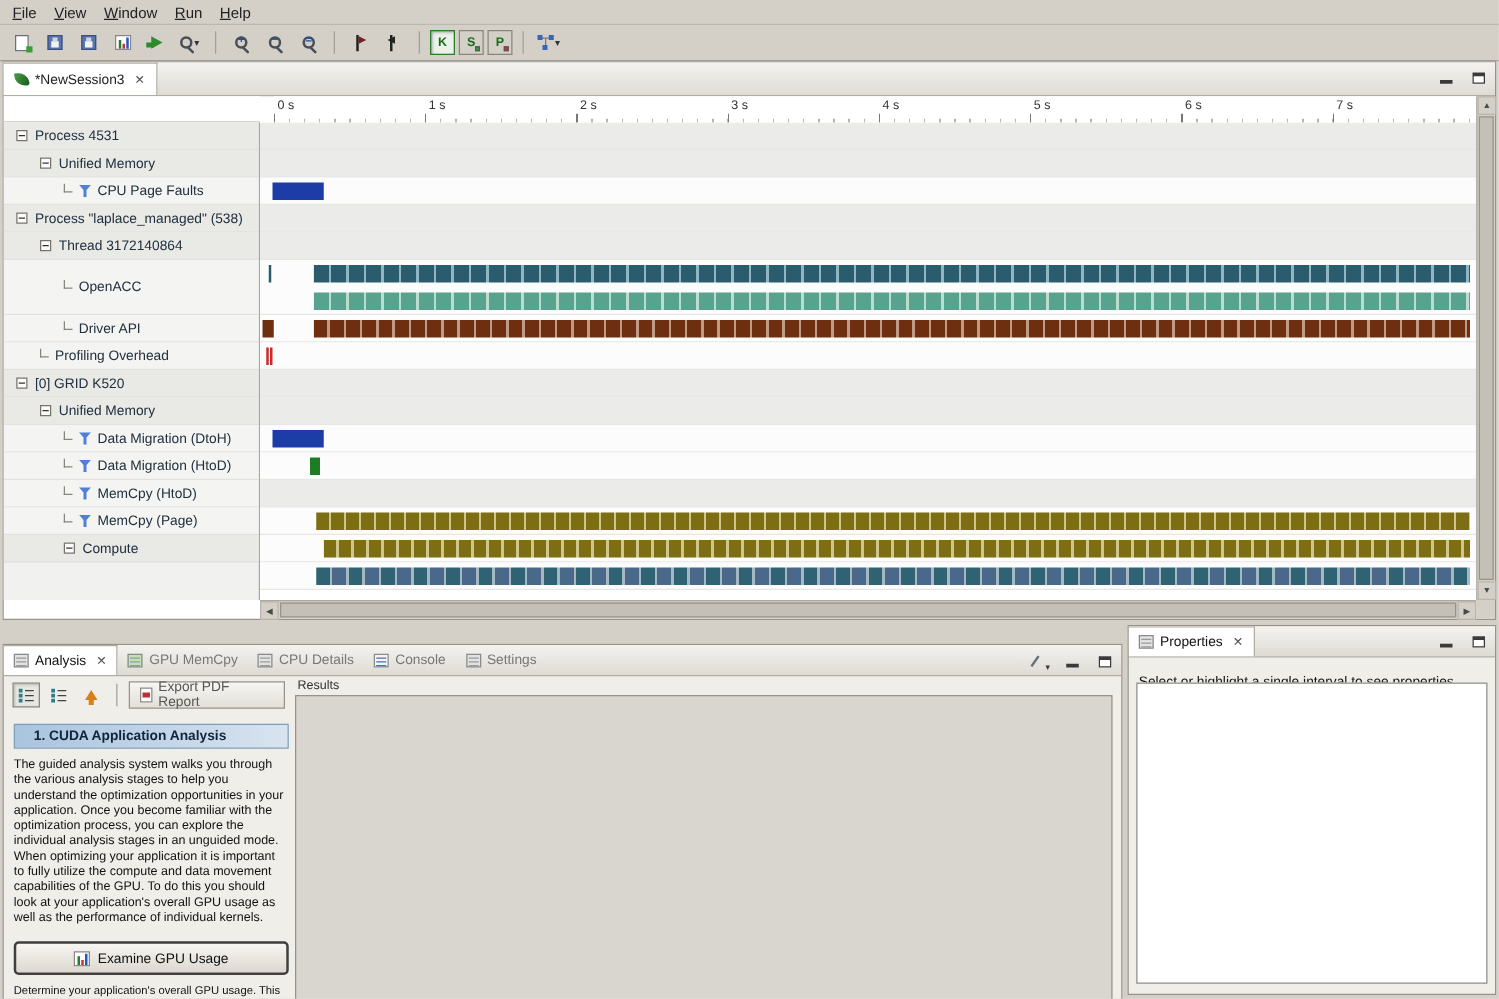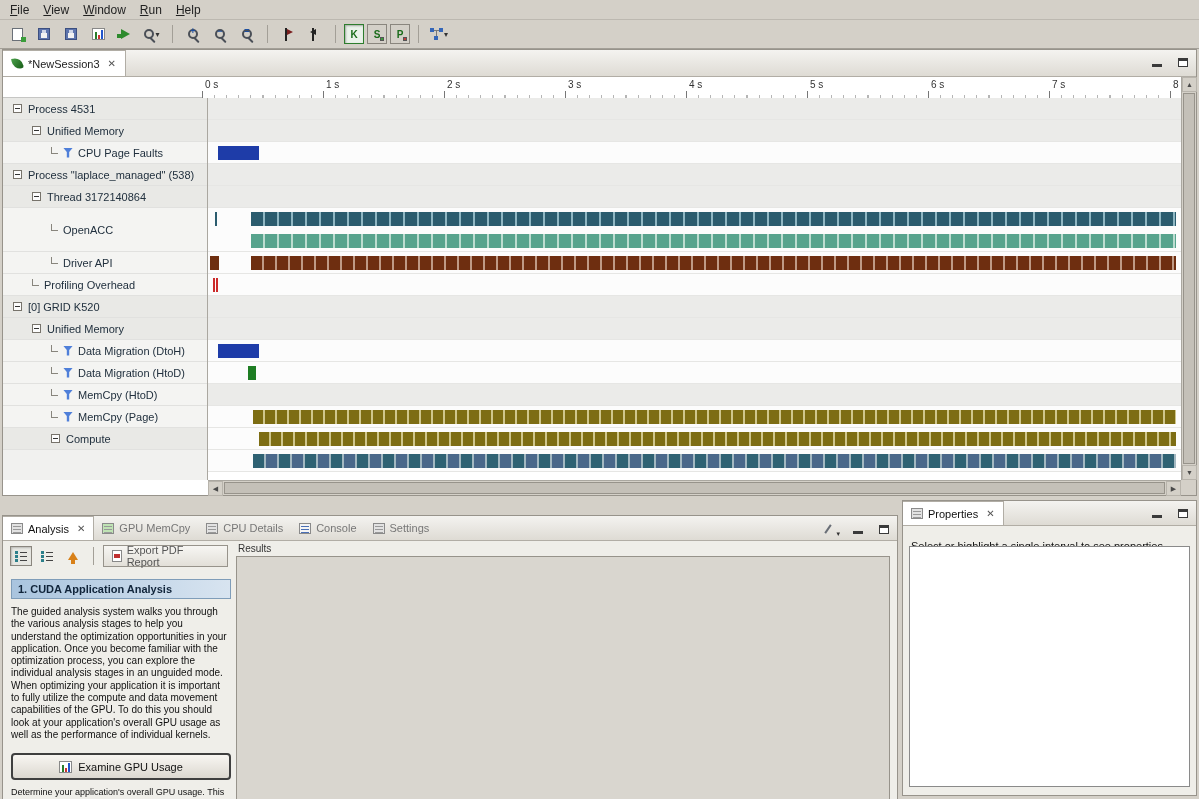--- a/index.html
+++ b/index.html
@@ -48,21 +48,21 @@
   .etab { height:26px; display:flex; align-items:center; gap:5px; padding:0 9px; background:#fff; border-right:1px solid #b1ada5; border-top:1px solid #b1ada5; }
   .i-leaf { width:11px; height:11px; background:linear-gradient(135deg,#4aa04a,#165b16); border-radius:0 80% 20% 80%; transform:rotate(-10deg); }
   .etab-label { font-size:11px; }
   .close-x { font-size:10px; color:#555; margin-left:3px; cursor:default; }
   .winbtns { position:absolute; right:8px; top:7px; display:flex; gap:16px; align-items:center; }
   .b-min { width:10px; height:3px; background:#3a3a3a; margin-top:7px; }
   .b-max { width:10px; height:9px; border:1px solid #3a3a3a; border-top:3px solid #3a3a3a; background:#fff; }
 
   .tl { position:absolute; left:0; top:27px; right:0; bottom:0; }
   .tl-corner { position:absolute; left:0; top:0; width:205px; height:21px; background:#fff; border-bottom:1px solid #c6c6c4; }
-  .tl-ruler { position:absolute; left:199px; top:0; right:15px; height:23px; background:#fff; border-bottom:1px solid #c6c6c4; overflow:hidden;
+  .tl-ruler { position:absolute; left:216px; top:0; right:15px; height:23px; background:#fff; border-bottom:1px solid #c6c6c4; overflow:hidden;
     background-image:repeating-linear-gradient(90deg,#777 0 1px,transparent 1px 121px),repeating-linear-gradient(90deg,#b5b5b5 0 1px,transparent 1px 12.1px);
     background-size:100% 8px,100% 4px; background-position:left bottom,left bottom; background-repeat:no-repeat,no-repeat; }
   .ruler-label { position:absolute; top:2px; font-size:10px; color:#333; }
   .tl-labels { position:absolute; left:0; top:21px; width:205px; bottom:15px; background:#f1f1ef; border-right:1px solid #aaa7a0; overflow:hidden; }
   .tl-tracks { position:absolute; left:205px; top:21px; right:15px; bottom:15px; background:#fff; overflow:hidden; }
   .tl-label-row { display:flex; align-items:center; border-bottom:1px solid #e1e1df; }
   .tl-label-row.group { background:#e9e9e6; }
   .tl-label-row.leaf { background:#f4f4f2;text-align:center; }
   .row-text { font-size:11px; color:#21303e; white-space:nowrap; }
   .minusbox { width:9px; height:9px; border:1px solid #77736b; background:#fcfcfc; position:relative; margin-right:6px; flex:none; }
@@ -104,21 +104,21 @@
     background-image:linear-gradient(#2c7f8a,#2c7f8a),linear-gradient(#2c7f8a,#2c7f8a),linear-gradient(#2c7f8a,#2c7f8a),linear-gradient(#444,#444),linear-gradient(#444,#444),linear-gradient(#444,#444);
     background-size:3px 3px,3px 3px,3px 3px,7px 1px,7px 1px,7px 1px; background-position:0 0,0 4px,0 8px,5px 1px,5px 5px,5px 9px; background-repeat:no-repeat; }
   .i-uparrow { width:0; height:0; border-bottom:8px solid #d88018; border-left:5px solid transparent; border-right:5px solid transparent; position:relative; }
   .i-uparrow::after { content:""; position:absolute; left:-2px; top:8px; width:4px; height:4px; background:#d88018; }
   .export-btn { display:flex; align-items:center; gap:5px; border:1px solid #97938b; background:linear-gradient(#f7f6f3,#e2dfd8); height:22px; padding:0 8px; font-size:11px; color:#555; }
   .i-pdf { width:10px; height:12px; background:#fff; border:1px solid #888; position:relative; }
   .i-pdf::after { content:""; position:absolute; left:1px; right:1px; top:3px; height:4px; background:#c03030; }
 
   .aleft { position:absolute; left:0; top:25px; width:232px; bottom:0; }
   .acontent { position:absolute; left:8px; right:4px; top:38px; bottom:0; }
-  .section-header { background:linear-gradient(90deg,#a9c4de,#d8e4f0); border:1px solid #7f9db9; padding:3px 6px; font-weight:bold; font-size:11px; color:#10243a; }
+  .section-header { background:linear-gradient(90deg,#a9c4de,#d8e4f0); border:1px solid #7f9db9; padding:3px 15px; font-weight:bold; font-size:11px; color:#10243a; }
   .section-body { font-size:10px; line-height:1.23; margin-top:7px; color:#111; }
   .examine-btn { margin-top:12px; width:100%; height:27px; border:2px solid #3f3f3f; border-radius:4px; background:linear-gradient(#f8f6f2,#dcd8d0); display:flex; align-items:center; justify-content:center; gap:6px; font-size:11px; color:#111; }
   .note { font-size:9px; line-height:1.3; margin-top:7px; color:#111; }
 
   .results-area { position:absolute; left:233px; top:27px; right:7px; bottom:7px; }
   .results-label { font-size:10px; color:#333; margin-left:2px; }
   .results-box { position:absolute; left:0; right:0; top:13px; bottom:0; background:#d9d6cf; border:1px solid #97938b; }
 
   .props-hint { padding:14px 10px 0 8px; font-size:11px; color:#111; }
   .props-box { position:absolute; left:6px; right:6px; top:45px; bottom:8px; background:#fff; border:1px solid #8a8a8a; }

